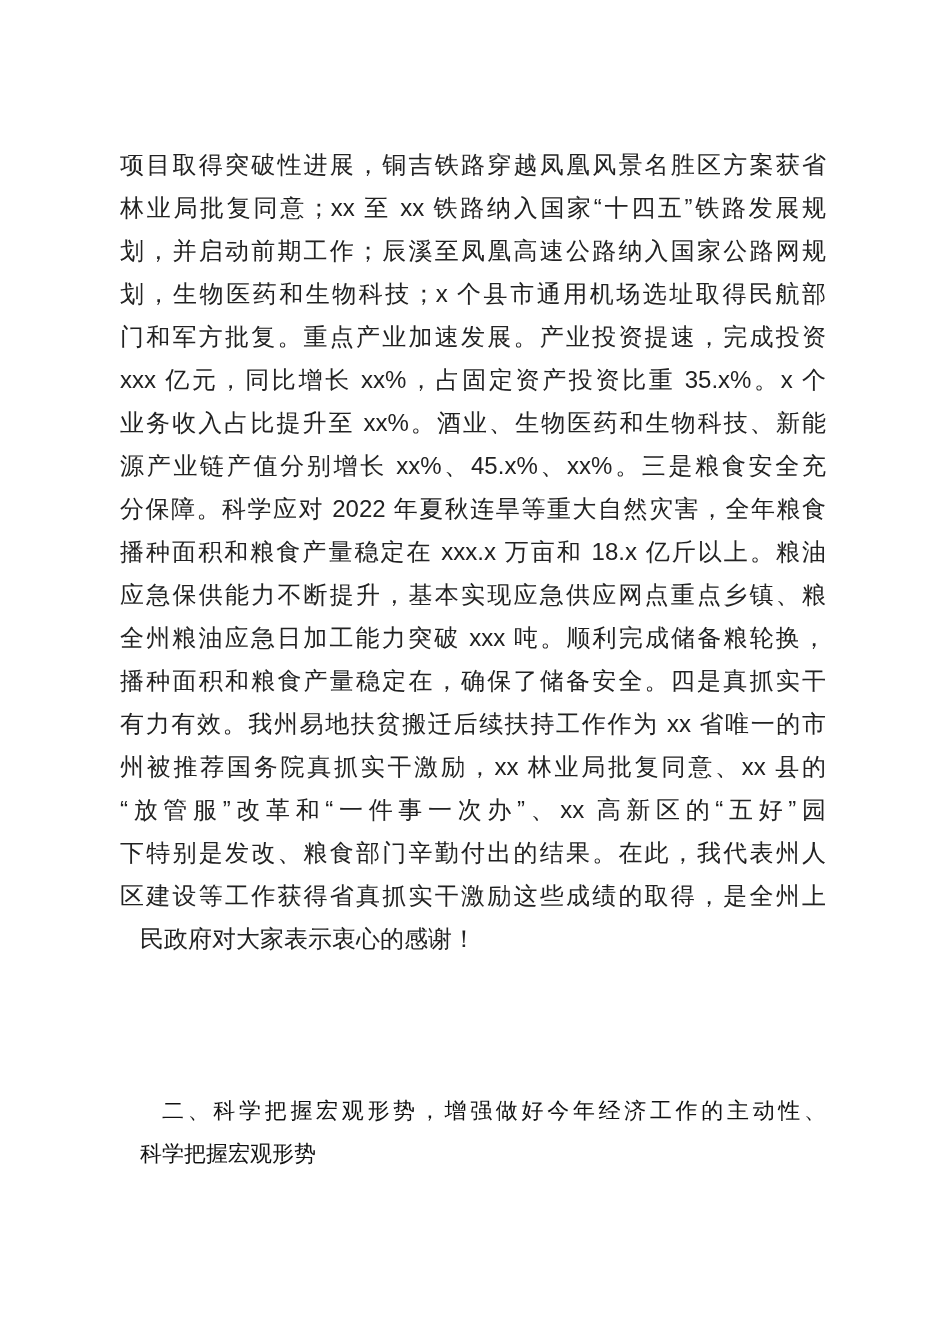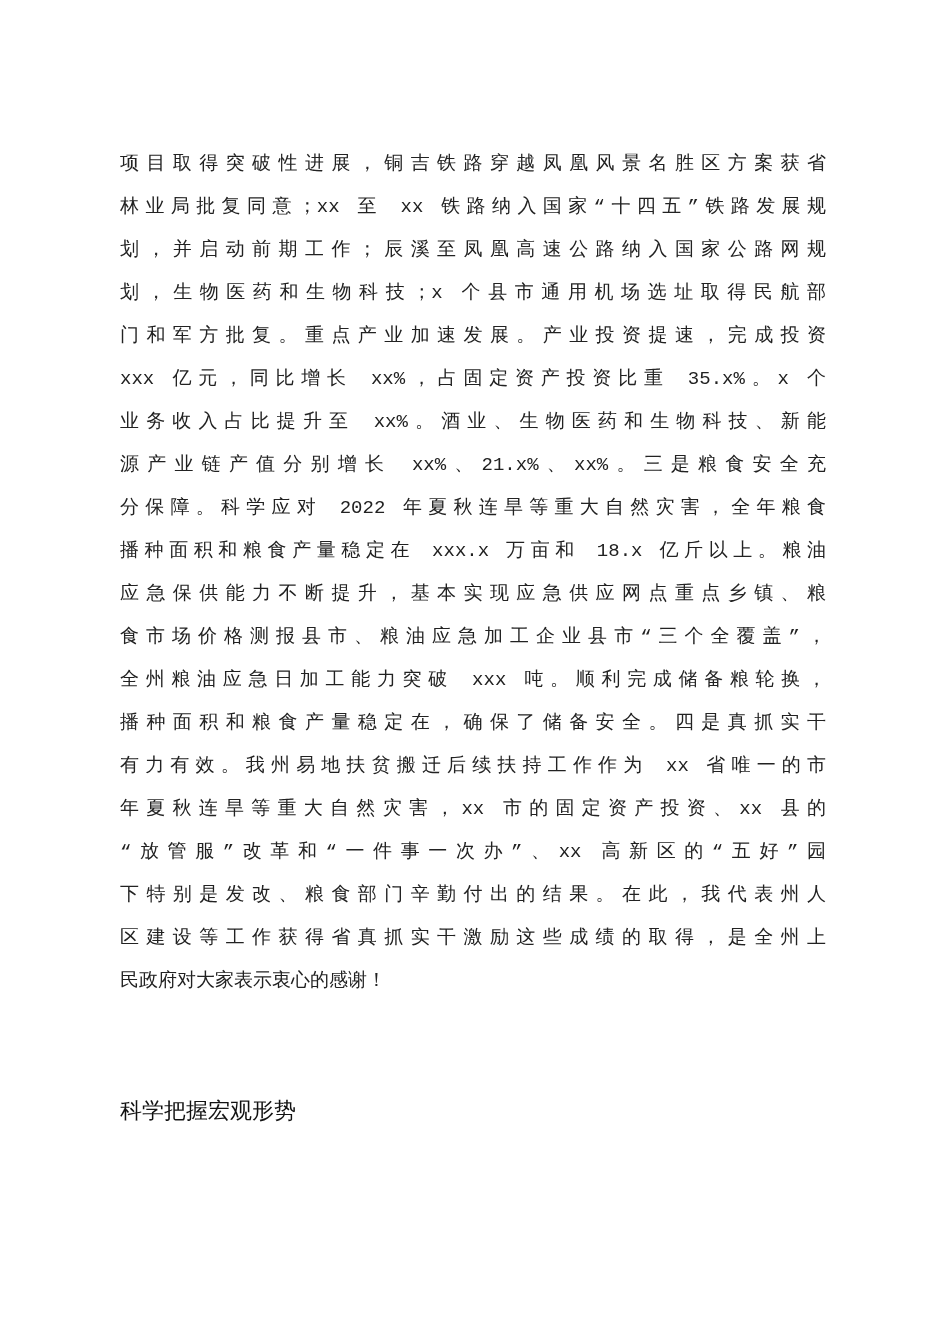--- a/index.html
+++ b/index.html
@@ -1,54 +1,54 @@
 <!DOCTYPE html>
 <html><head>
   <meta charset="utf-8">
   <style>
     html, body { margin: 0; padding: 0; background: #ffffff; }
     body { width: 950px; height: 1344px; position: relative; overflow: hidden; }
     .page { position: absolute; left: 0; top: 0; width: 950px; height: 1344px; background: #fff; }
     .body-text {
       position: absolute; left: 120px; top: 143px; width: 706px;
-      font-family: Liberation Mono, monospace;
-      font-size: 19px; color: #222; line-height: 43px;
+      font-family: Liberation Sans, sans-serif;
+      font-size: 24px; color: #222; line-height: 43px;
     }
     .line { display: block; white-space: nowrap; text-align: justify; text-align-last: justify; height: 43px; }
-    .line.last { text-align-last: left; }
+    .line.last { text-align-last: left; margin-left: 20px; }
     .heading {
       position: absolute; left: 120px; top: 1089px; width: 706px;
       font-family: "DejaVu Sans", "Liberation Sans", sans-serif;
       font-size: 22px; color: #111; line-height: 43px; font-weight: normal;
     }
     .heading .line.first { padding-left: 42px; text-align-last: justify; }
   </style>
 </head>
 <body>
 
 <div class="page">
   <div class="body-text">
     <span class="line">项目取得突破性进展，铜吉铁路穿越凤凰风景名胜区方案获省</span>
     <span class="line">林业局批复同意；xx 至 xx 铁路纳入国家“十四五”铁路发展规</span>
     <span class="line">划，并启动前期工作；辰溪至凤凰高速公路纳入国家公路网规</span>
     <span class="line">划，生物医药和生物科技；x 个县市通用机场选址取得民航部</span>
     <span class="line">门和军方批复。重点产业加速发展。产业投资提速，完成投资</span>
     <span class="line">xxx 亿元，同比增长 xx%，占固定资产投资比重 35.x%。x 个</span>
     <span class="line">业务收入占比提升至 xx%。酒业、生物医药和生物科技、新能</span>
-    <span class="line">源产业链产值分别增长 xx%、21.x%、xx%。三是粮食安全充</span>
+    <span class="line">源产业链产值分别增长 xx%、45.x%、xx%。三是粮食安全充</span>
     <span class="line">分保障。科学应对 2022 年夏秋连旱等重大自然灾害，全年粮食</span>
     <span class="line">播种面积和粮食产量稳定在 xxx.x 万亩和 18.x 亿斤以上。粮油</span>
     <span class="line">应急保供能力不断提升，基本实现应急供应网点重点乡镇、粮</span>
-    <span class="line">食市场价格测报县市、粮油应急加工企业县市“三个全覆盖”，</span>
     <span class="line">全州粮油应急日加工能力突破 xxx 吨。顺利完成储备粮轮换，</span>
     <span class="line">播种面积和粮食产量稳定在，确保了储备安全。四是真抓实干</span>
     <span class="line">有力有效。我州易地扶贫搬迁后续扶持工作作为 xx 省唯一的市</span>
-    <span class="line">年夏秋连旱等重大自然灾害，xx 市的固定资产投资、xx 县的</span>
+    <span class="line">州被推荐国务院真抓实干激励，xx 林业局批复同意、xx 县的</span>
     <span class="line">“放管服”改革和“一件事一次办”、xx 高新区的“五好”园</span>
     <span class="line">下特别是发改、粮食部门辛勤付出的结果。在此，我代表州人</span>
     <span class="line">区建设等工作获得省真抓实干激励这些成绩的取得，是全州上</span>
     <span class="line last">民政府对大家表示衷心的感谢！</span>
   </div>
 
   <div class="heading">
+    <span class="line first">二、科学把握宏观形势，增强做好今年经济工作的主动性、</span>
     <span class="line last">科学把握宏观形势</span>
   </div>
 </div>
 
 </body></html>

